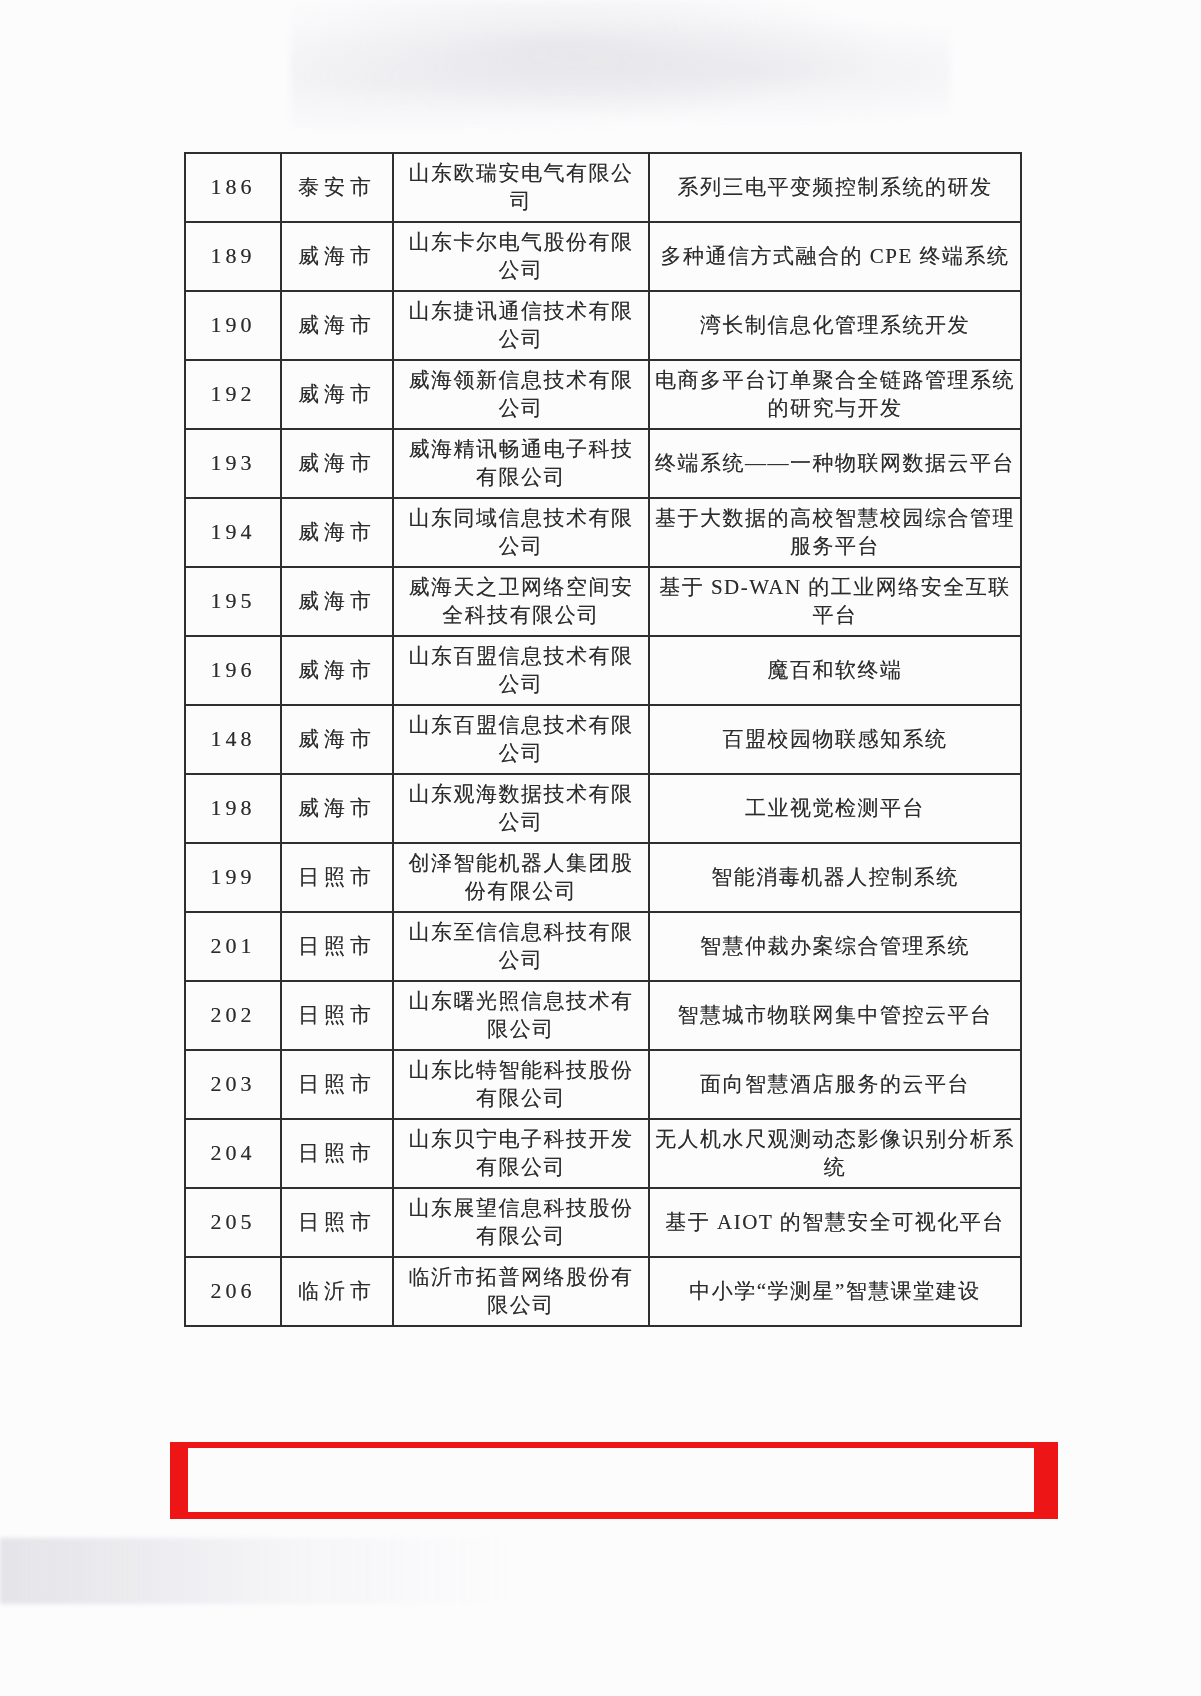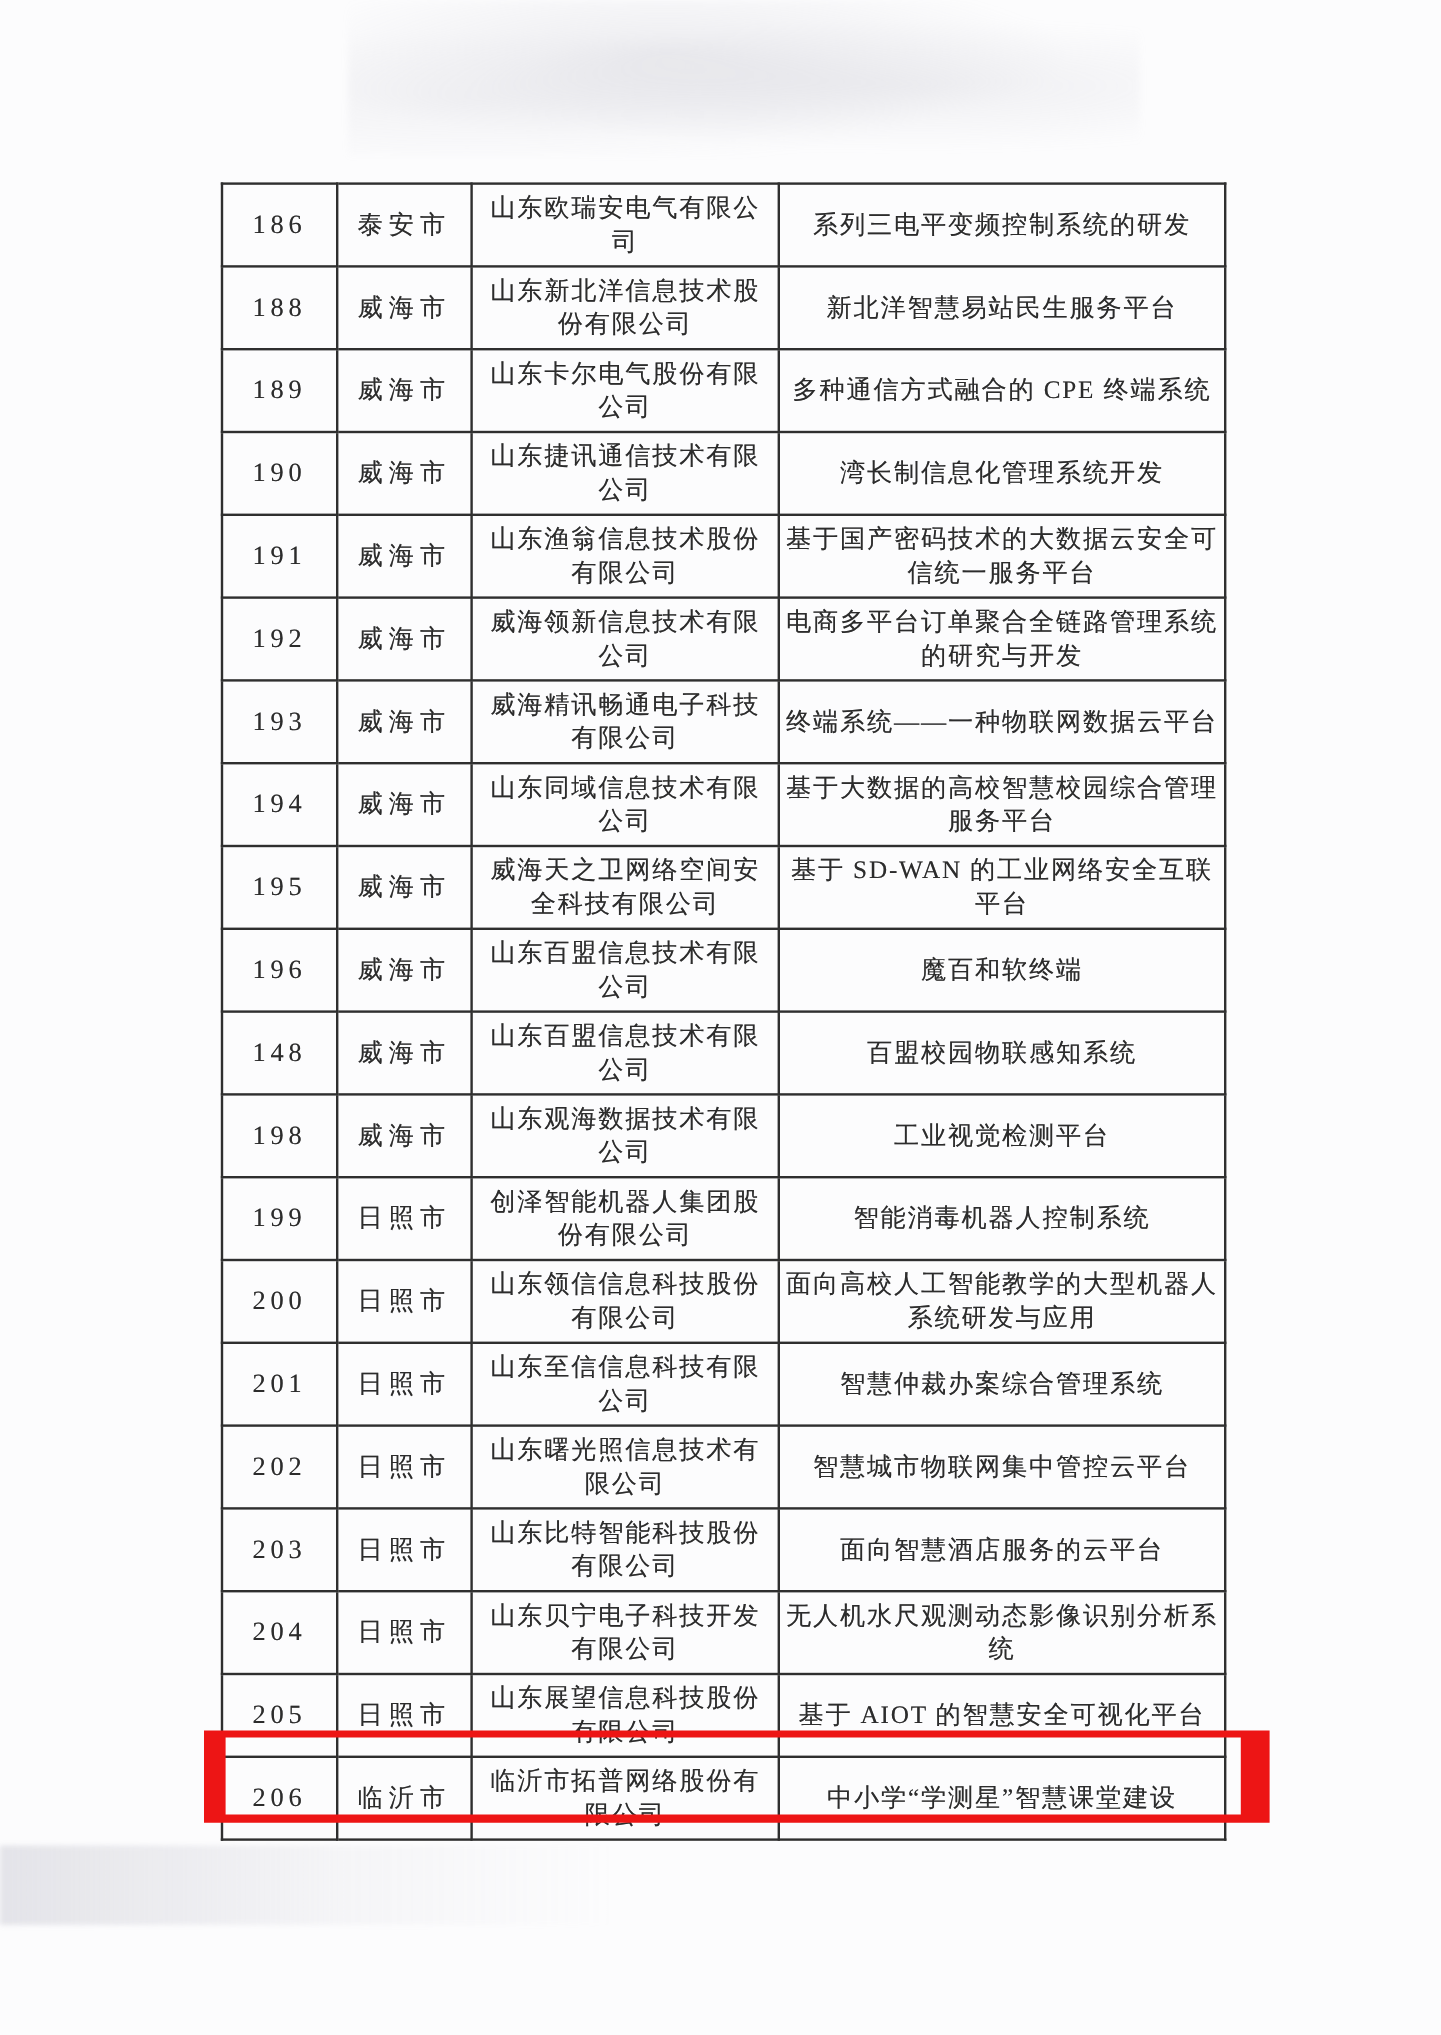--- a/index.html
+++ b/index.html
@@ -77,42 +77,30 @@
         <col class="c-project">
     </colgroup>
     <tbody>
         <tr>
     <td class="num">186</td>
     <td class="city">泰安市</td>
     <td class="company">山东欧瑞安电气有限公司</td>
     <td class="project">系列三电平变频控制系统的研发</td>
   </tr>
         <tr>
-    <td class="num">188</td>
-    <td class="city">威海市</td>
-    <td class="company">山东新北洋信息技术股份有限公司</td>
-    <td class="project">新北洋智慧易站民生服务平台</td>
-  </tr>
-        <tr>
     <td class="num">189</td>
     <td class="city">威海市</td>
     <td class="company">山东卡尔电气股份有限公司</td>
     <td class="project">多种通信方式融合的 CPE 终端系统</td>
   </tr>
         <tr>
     <td class="num">190</td>
     <td class="city">威海市</td>
     <td class="company">山东捷讯通信技术有限公司</td>
     <td class="project">湾长制信息化管理系统开发</td>
-  </tr>
-        <tr>
-    <td class="num">191</td>
-    <td class="city">威海市</td>
-    <td class="company">山东渔翁信息技术股份有限公司</td>
-    <td class="project">基于国产密码技术的大数据云安全可信统一服务平台</td>
   </tr>
         <tr>
     <td class="num">192</td>
     <td class="city">威海市</td>
     <td class="company">威海领新信息技术有限公司</td>
     <td class="project">电商多平台订单聚合全链路管理系统的研究与开发</td>
   </tr>
         <tr>
     <td class="num">193</td>
     <td class="city">威海市</td>
@@ -149,26 +137,20 @@
     <td class="company">山东观海数据技术有限公司</td>
     <td class="project">工业视觉检测平台</td>
   </tr>
         <tr>
     <td class="num">199</td>
     <td class="city">日照市</td>
     <td class="company">创泽智能机器人集团股份有限公司</td>
     <td class="project">智能消毒机器人控制系统</td>
   </tr>
         <tr>
-    <td class="num">200</td>
-    <td class="city">日照市</td>
-    <td class="company">山东领信信息科技股份有限公司</td>
-    <td class="project">面向高校人工智能教学的大型机器人系统研发与应用</td>
-  </tr>
-        <tr>
     <td class="num">201</td>
     <td class="city">日照市</td>
     <td class="company">山东至信信息科技有限公司</td>
     <td class="project">智慧仲裁办案综合管理系统</td>
   </tr>
         <tr>
     <td class="num">202</td>
     <td class="city">日照市</td>
     <td class="company">山东曙光照信息技术有限公司</td>
     <td class="project">智慧城市物联网集中管控云平台</td>

